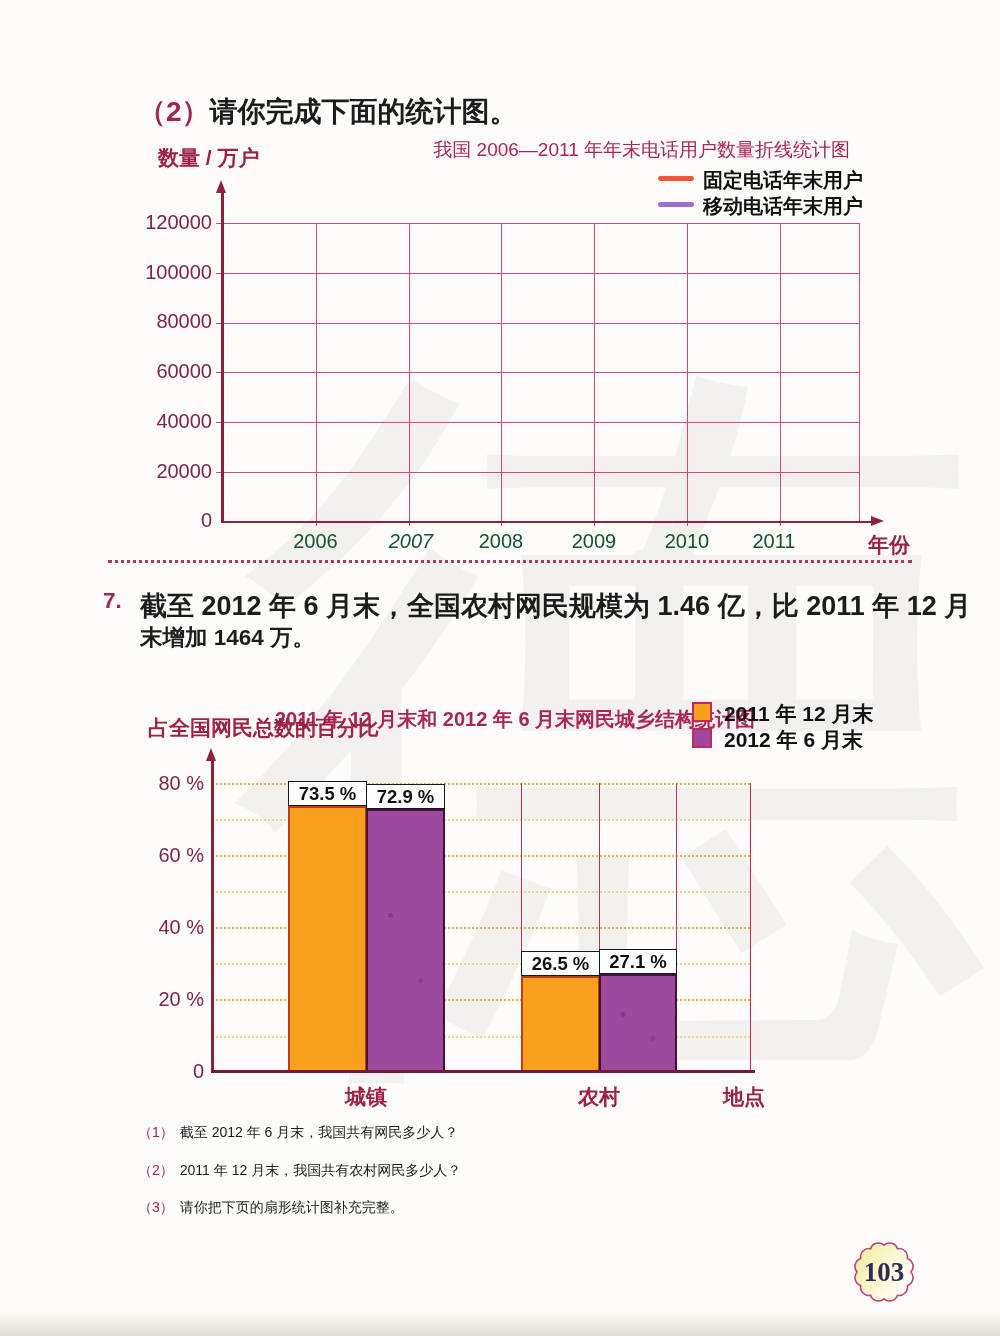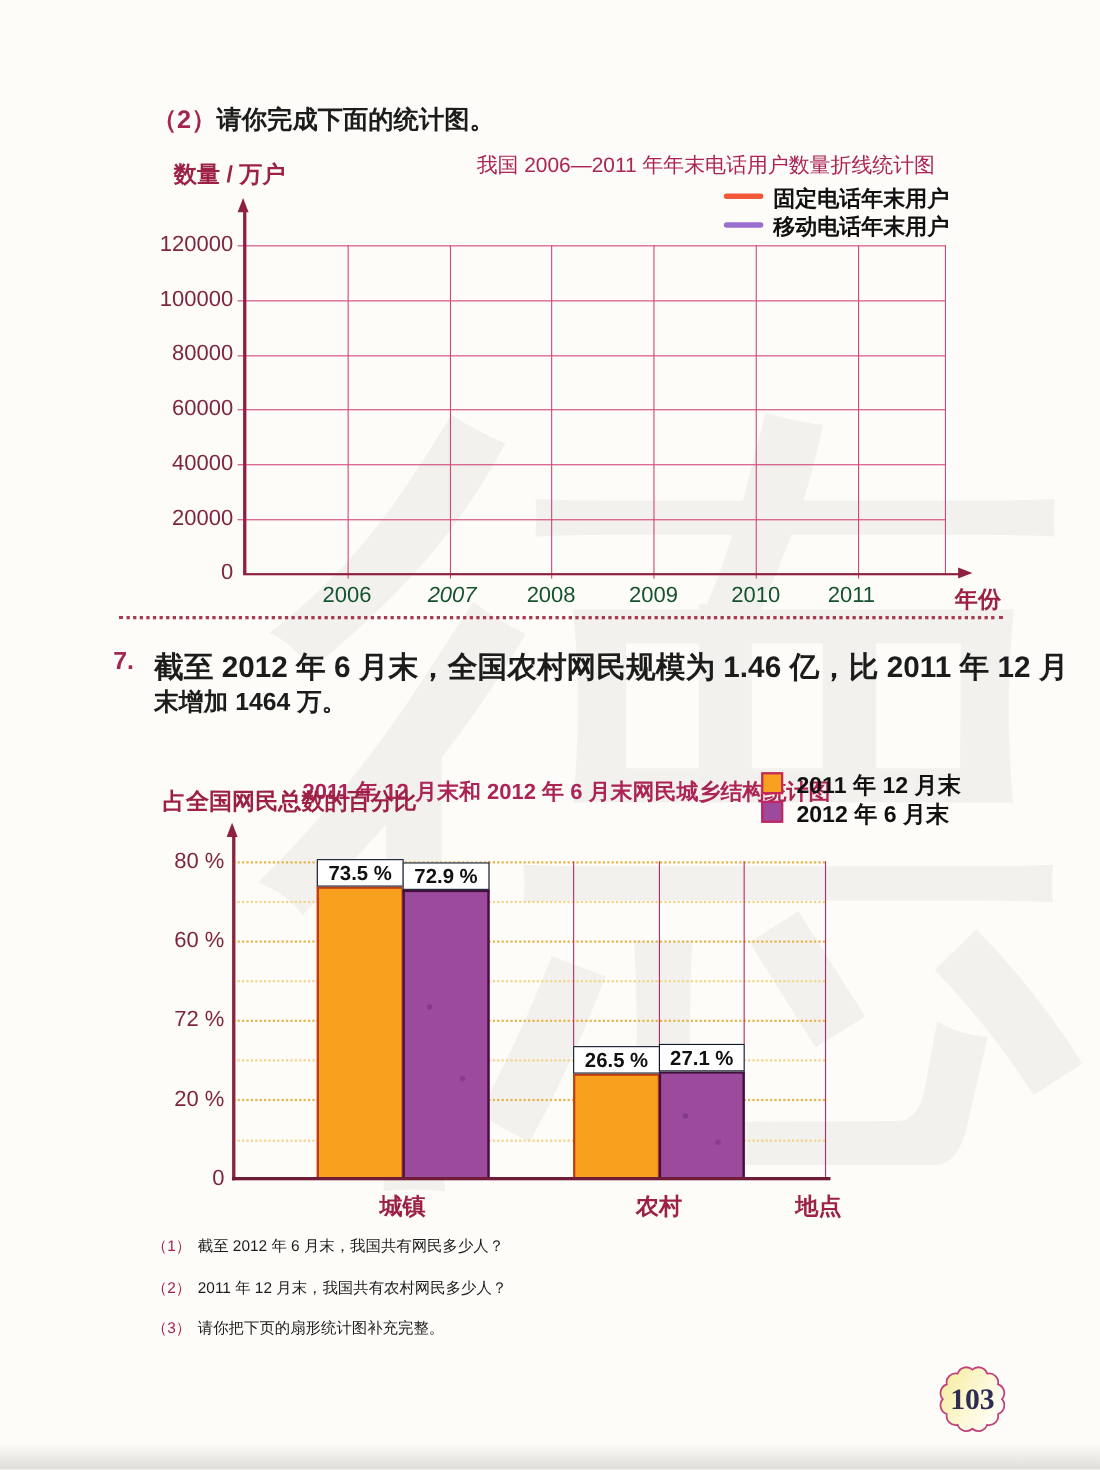--- a/index.html
+++ b/index.html
@@ -73,21 +73,21 @@
     font-size:27px;font-weight:bold;color:#2d2c55;z-index:3;}
 
   .bottom-shade{position:absolute;left:0;bottom:0;width:1000px;height:24px;z-index:6;
     background:linear-gradient(to top, rgba(150,148,140,0.30), rgba(150,148,140,0));}
 </style>
 </head>
 <body>
 
 <div class="watermark">德</div>
 
-<div class="abs" style="left:138px;top:93px;font-size:23px;font-weight:bold;z-index:2;">
+<div class="abs" style="left:138px;top:93px;font-size:28px;font-weight:bold;z-index:2;">
   <span class="crimson">（2）</span><span>请你完成下面的统计图。</span>
 </div>
 
 <div class="abs kai" style="left:158px;top:144px;font-size:21px;z-index:2;">数量 / 万户</div>
 <div class="abs" style="left:250px;top:137px;width:600px;text-align:right;font-size:19px;font-weight:normal;color:#ac2455;z-index:2;">我国 2006—2011 年年末电话用户数量折线统计图</div>
 
 <div class="legend1-row" style="top:167px;">
   <span class="legend1-line" style="background: rgb(242, 87, 58);"></span>
   <span class="legend1-label">固定电话年末用户</span>
 </div>
@@ -180,21 +180,21 @@
   <div class="bar bar-purple" style="left: 387px; width: 78px; height: 98px;"></div>
 
   <div class="bar-label" style="left: 76px; width: 79px; bottom: 266px;">73.5 %</div>
   <div class="bar-label" style="left: 154px; width: 79px; bottom: 263px;">72.9 %</div>
   <div class="bar-label" style="left: 309px; width: 79px; bottom: 96px;">26.5 %</div>
   <div class="bar-label" style="left: 387px; width: 78px; bottom: 98px;">27.1 %</div>
 </div>
 
 <div class="ytick2" style="top:772px;">80 %</div>
 <div class="ytick2" style="top:844px;">60 %</div>
-<div class="ytick2" style="top:916px;">72 %</div>
+<div class="ytick2" style="top:916px;">40 %</div>
 <div class="ytick2" style="top:988px;">20 %</div>
 <div class="ytick2" style="top:1060px;">0</div>
 
 <div class="xtick2 kai" style="left:316px;">城镇</div>
 <div class="xtick2 kai" style="left:549px;">农村</div>
 <div class="xtick2 kai" style="left:694px;">地点</div>
 
 <div class="qline" style="top:1124px;">
   <span class="qnum">（1）</span><span>截至 2012 年 6 月末，我国共有网民多少人？</span>
 </div>

